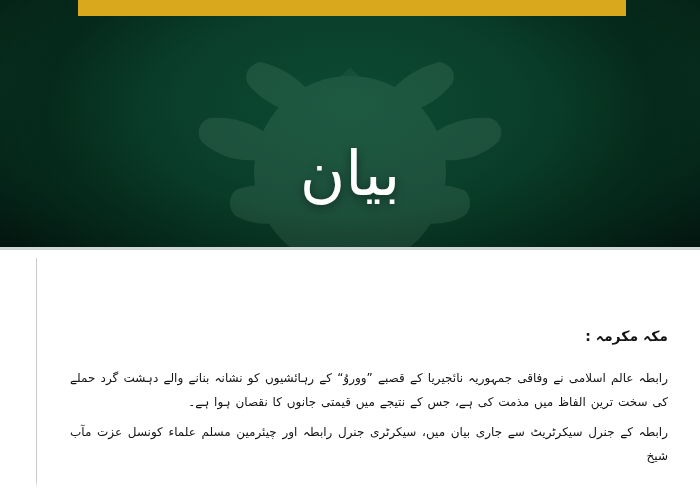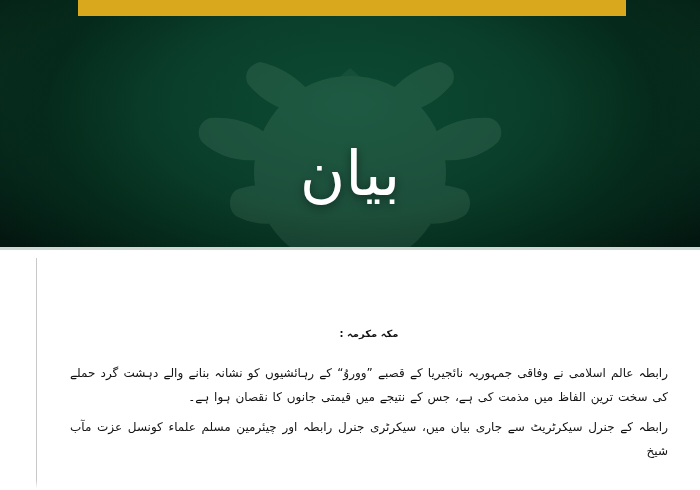--- a/index.html
+++ b/index.html
@@ -115,26 +115,26 @@
     top: 0;
     right: 0;
     left: 60px;
     padding: 78px 32px 0 10px;
     direction: rtl;
     text-align: right;
     color: #141414;
   }
 
   .salutation {
-    font-size: 10px;
+    font-size: 14px;
     font-weight: 700;
     letter-spacing: 0.5px;
     margin: 0 0 22px 0;
     direction: rtl;
-    text-align: center;
+    text-align: right;
   }
 
   .para {
     font-size: 12px;
     line-height: 2.0;
     margin: 0 0 6px 0;
     direction: rtl;
     text-align: justify;
     text-align-last: right;
     word-spacing: 1px;

